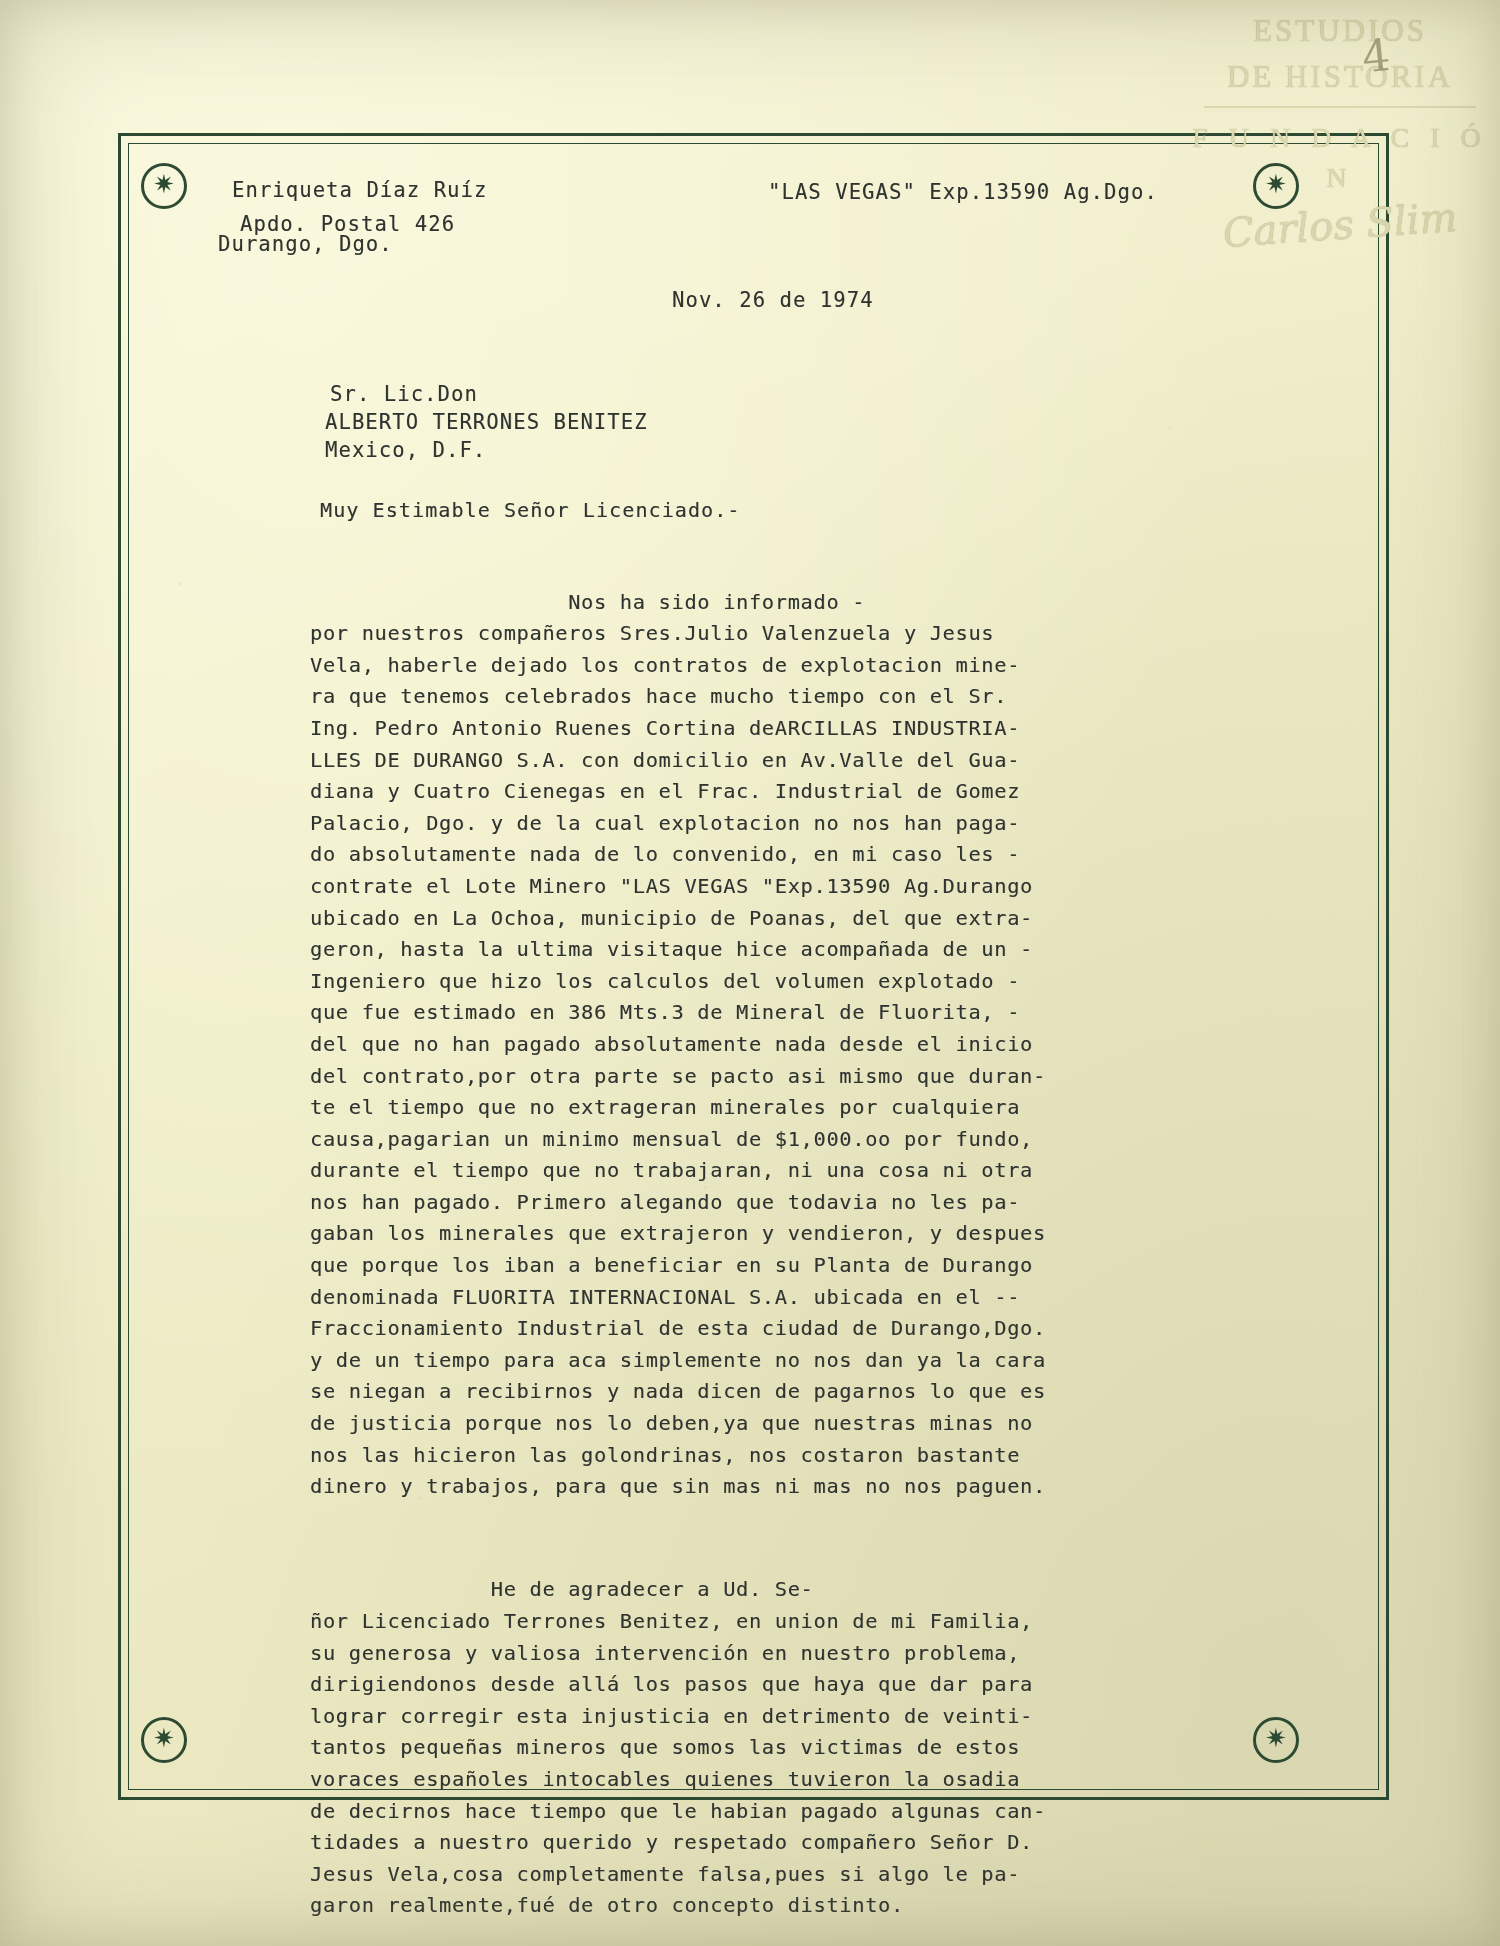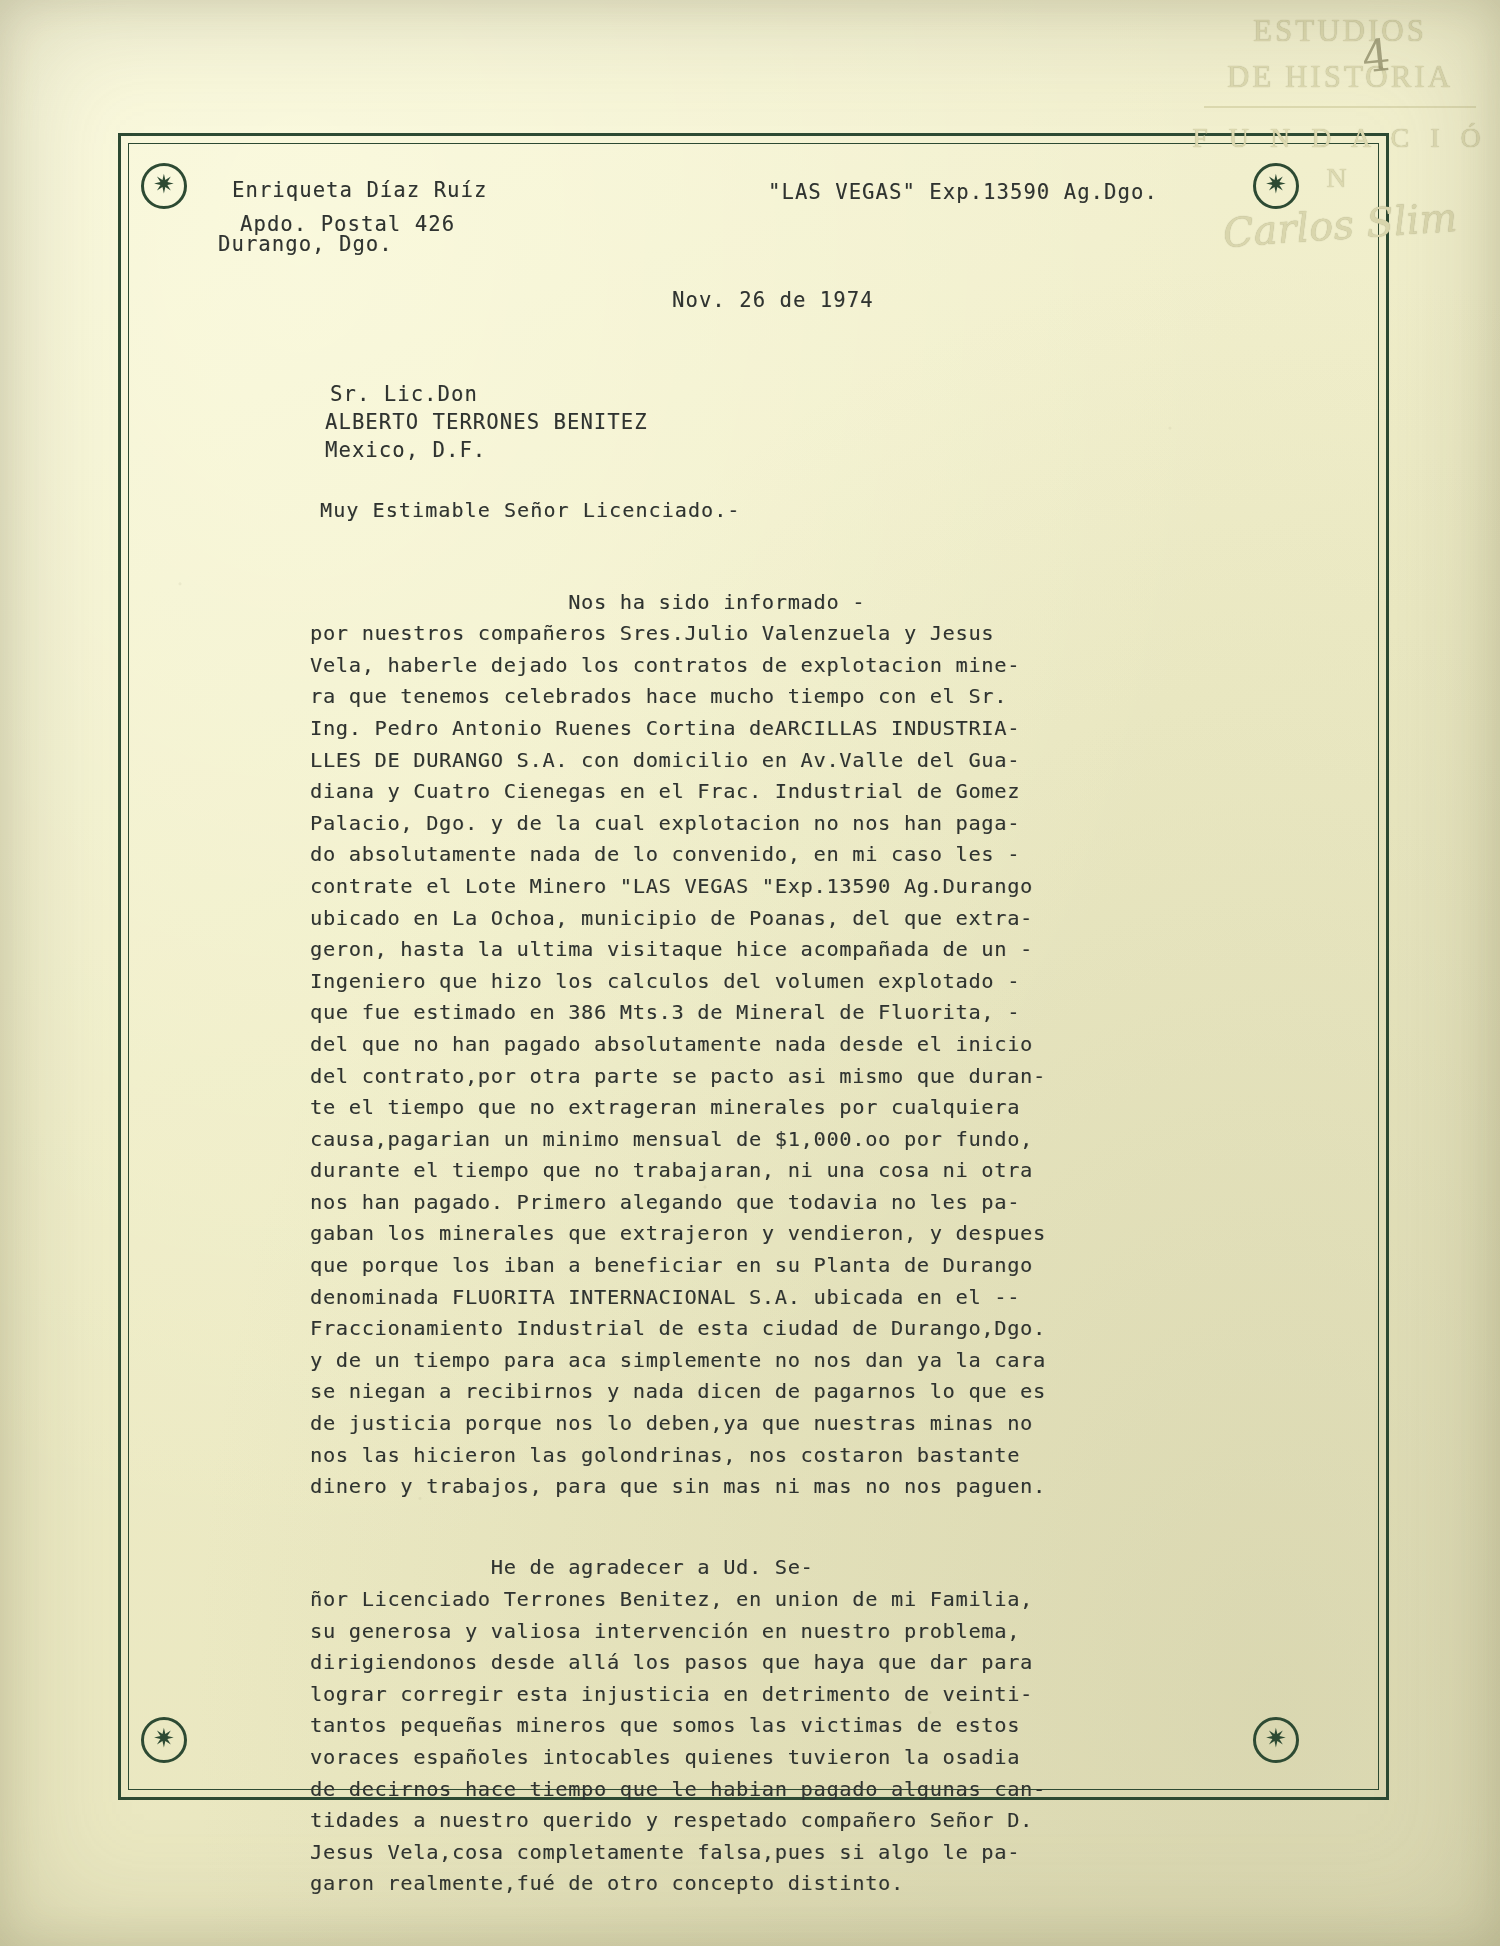--- a/index.html
+++ b/index.html
@@ -187,21 +187,21 @@
     top: 555px;
     width: 1010px;
     font-family: "DejaVu Sans Mono", monospace;
     font-size: 20.3px;
     line-height: 31.6px;
     letter-spacing: 0.7px;
     white-space: pre-wrap;
     color: #2f3330;
     text-shadow: 0.4px 0.3px 0 rgba(60,65,60,0.32);
   }
-  #body .para2 { display: block; margin-top: 18px; }
+  #body .para2 { display: block; margin-top: 40px; }
 
   
   #speckle {
     position: absolute;
     inset: 0;
     pointer-events: none;
     opacity: 0.25;
     background-image:
       radial-gradient(circle at 12% 30%, rgba(120,118,80,0.35) 0 1px, rgba(0,0,0,0) 2px),
       radial-gradient(circle at 47% 61%, rgba(120,118,80,0.30) 0 1px, rgba(0,0,0,0) 2px),

